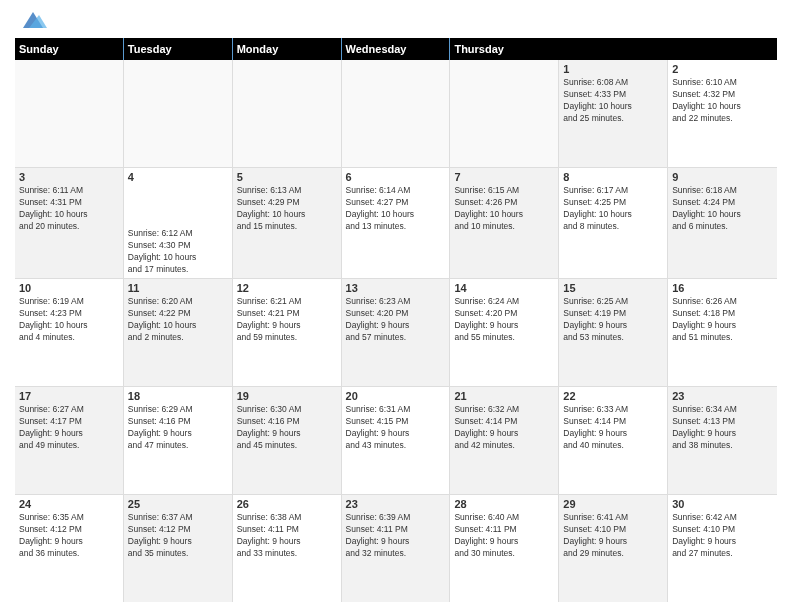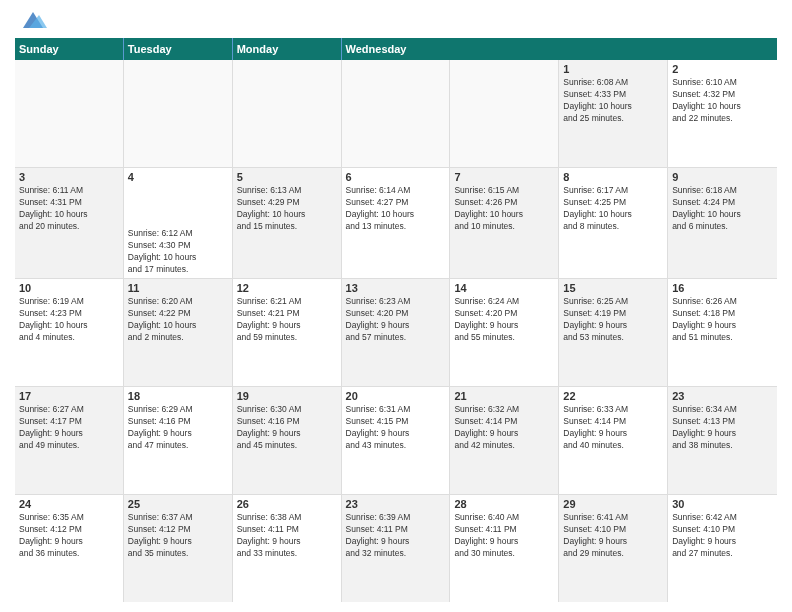--- a/index.html
+++ b/index.html
@@ -41,21 +41,21 @@
       color: #555;
     }
     .calendar {
       flex: 1;
       display: flex;
       flex-direction: column;
     }
     .cal-header {
       display: grid;
       grid-template-columns: repeat(7, 1fr);
-      background: #0f766e;
+      background: #000000;
     }
     .cal-header-cell {
       color: #fff;
       font-size: 11px;
       font-weight: bold;
       padding: 5px 4px;
       text-align: left;
       border-right: 1px solid #5a9ad0;
     }
     .cal-header-cell:last-child { border-right: none; }
@@ -118,20 +118,21 @@
       <div class="subtitle"></div>
     </div>
   </div>
 
   <div class="calendar">
     <div class="cal-header">
     <div class="cal-header-cell">Sunday</div>
         <div class="cal-header-cell">Tuesday</div>
         <div class="cal-header-cell">Monday</div>
         <div class="cal-header-cell">Wednesday</div>
+        <div class="cal-header-cell">Thursday</div>
       </div>
     <div class="cal-body">
     <div class="cal-row">
           <div class="cal-cell empty"></div>
           <div class="cal-cell empty"></div>
           <div class="cal-cell empty"></div>
           <div class="cal-cell empty"></div>
           <div class="cal-cell empty"></div>
           <div class="cal-cell shaded">
             <span class="day-num">1</span>

